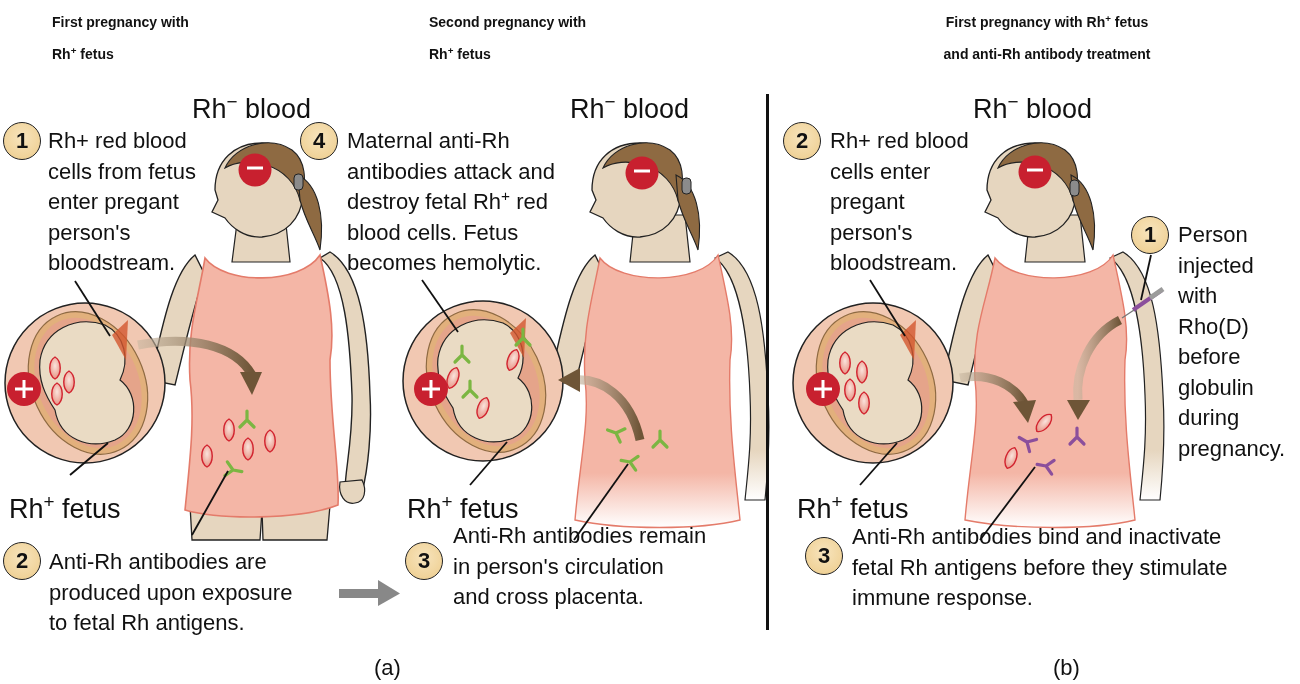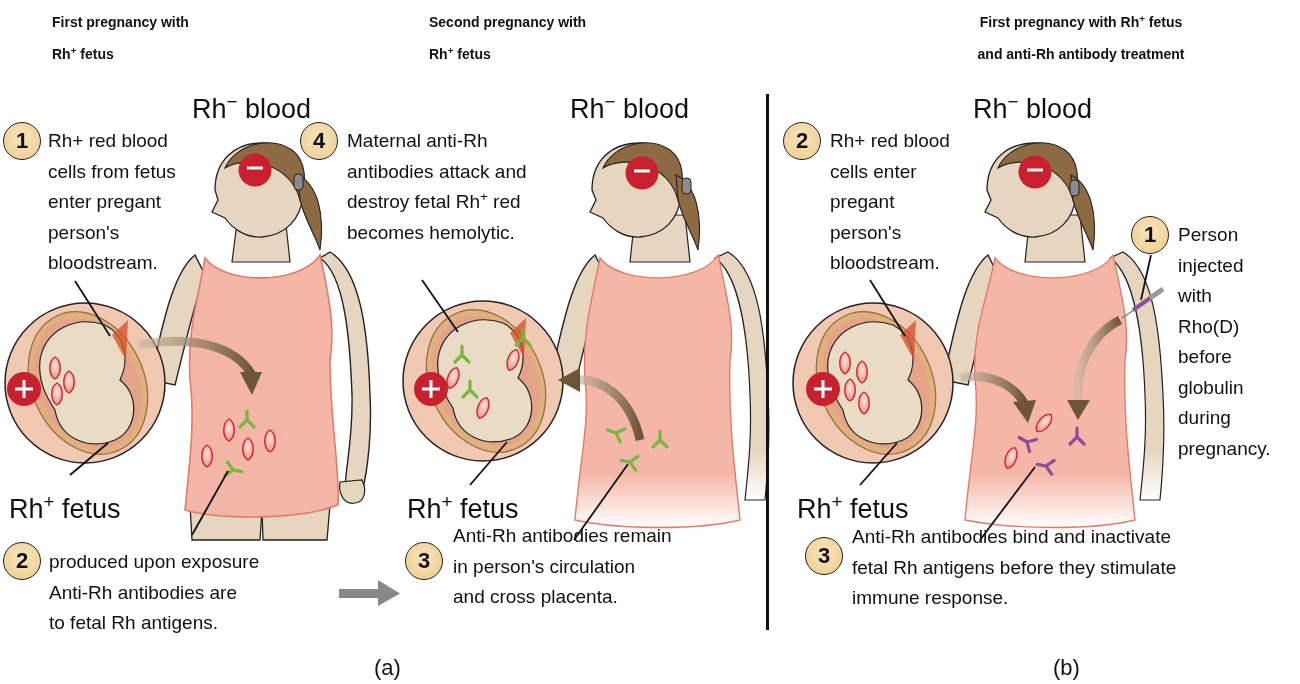--- a/index.html
+++ b/index.html
@@ -1,21 +1,21 @@
 <!DOCTYPE html>
 <html><head>
 <meta charset="utf-8">
 <style>
   html,body{margin:0;padding:0;background:#ffffff;}
   body{width:1300px;height:684px;position:relative;overflow:hidden;font-family:"Liberation Sans",sans-serif;color:#111;}
   .abs{position:absolute;}
   .title{font-weight:bold;font-size:14px;line-height:32px;}
   .title sup, .lbl sup, .step-text sup{font-size:0.7em;vertical-align:0.55em;line-height:0;}
   .lbl{font-size:27px;line-height:26px;white-space:nowrap;}
-  .step-text{font-size:19px;line-height:30.5px;}
+  .step-text{font-size:22px;line-height:30.5px;}
   .badge{position:absolute;width:38px;height:38px;border-radius:50%;background:radial-gradient(circle at 50% 40%,#f7e4bd 0%,#f0d39a 70%,#e8c47d 100%);border:1.6px solid #222;box-sizing:border-box;text-align:center;font-weight:bold;font-size:22px;line-height:36px;color:#111;}
   .divider{position:absolute;left:766px;top:94px;width:3px;height:536px;background:#111;}
   svg.art{position:absolute;left:0;top:0;}
   .caption{font-size:22px;}
 </style>
 </head>
 <body>
 
 <svg class="art" width="1300" height="684" viewBox="0 0 1300 684">
   <defs>
@@ -221,51 +221,52 @@
   <div>cells from fetus</div>
   <div>enter pregant</div>
   <div>person's</div>
   <div>bloodstream.</div>
 </div>
 
 <div class="abs lbl" style="left:9px;top:496px;"><span>Rh</span><sup>+</sup><span> fetus</span></div>
 
 <div class="badge" style="left:3px;top:542px;">2</div>
 <div class="abs step-text" style="left:49px;top:547px;">
+  <div>Anti-Rh antibodies are</div>
   <div>produced upon exposure</div>
-  <div>Anti-Rh antibodies are</div>
   <div>to fetal Rh antigens.</div>
 </div>
 
 <div class="abs title" style="left:429px;top:6px;">
   <div>Second pregnancy with</div>
   <div><span>Rh</span><sup>+</sup><span> fetus</span></div>
 </div>
 <div class="abs lbl" style="left:570px;top:96px;"><span>Rh</span><sup>−</sup><span> blood</span></div>
 
 <div class="badge" style="left:300px;top:122px;">4</div>
 <div class="abs step-text" style="left:347px;top:126px;">
   <div>Maternal anti-Rh</div>
   <div>antibodies attack and</div>
   <div><span>destroy fetal Rh</span><sup>+</sup><span> red</span></div>
+  <div>blood cells. Fetus</div>
   <div>becomes hemolytic.</div>
 </div>
 
 <div class="abs lbl" style="left:407px;top:496px;"><span>Rh</span><sup>+</sup><span> fetus</span></div>
 
 <div class="badge" style="left:405px;top:542px;">3</div>
 <div class="abs step-text" style="left:453px;top:521px;">
   <div>Anti-Rh antibodies remain</div>
   <div>in person's circulation</div>
   <div>and cross placenta.</div>
 </div>
 
 <div class="abs caption" style="left:374px;top:655px;">(a)</div>
 
-<div class="abs title" style="left:896px;top:6px;text-align:center;width:370px;">
+<div class="abs title" style="left:862px;top:6px;text-align:center;width:370px;">
   <div><span>First pregnancy with Rh</span><sup>+</sup><span> fetus</span></div>
   <div>and anti-Rh antibody treatment</div>
 </div>
 <div class="abs lbl" style="left:973px;top:96px;"><span>Rh</span><sup>−</sup><span> blood</span></div>
 
 <div class="badge" style="left:783px;top:122px;">2</div>
 <div class="abs step-text" style="left:830px;top:126px;">
   <div>Rh+ red blood</div>
   <div>cells enter</div>
   <div>pregant</div>

